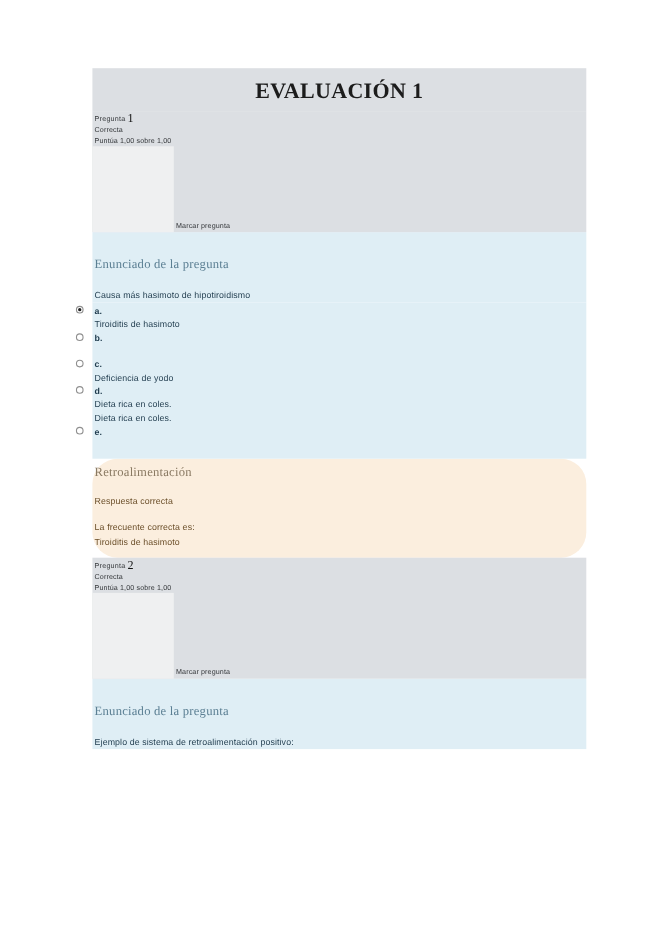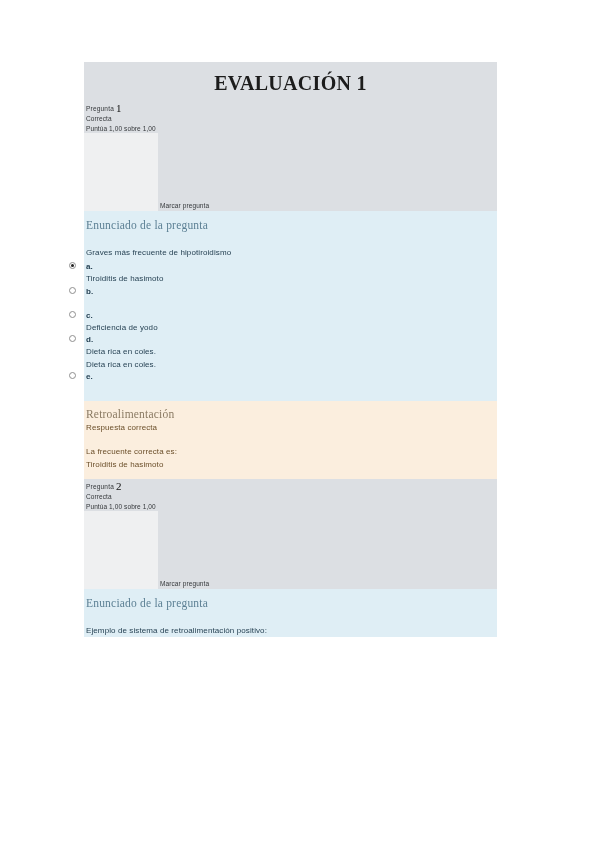--- a/index.html
+++ b/index.html
@@ -11,21 +11,21 @@
     width: 599px;
     height: 848px;
     font-family: "Liberation Sans", sans-serif;
     overflow: hidden;
     position: relative;
   }
   .page {
     position: absolute;
     left: 84px;
     top: 62px;
-    width: 413px;
+    width: 449px;
   }
 
   
   .title-banner {
     background: #dcdfe3;
     text-align: center;
     padding: 10px 0 6px 0;
   }
   .title-banner .title {
     font-family: "Liberation Serif", serif;
@@ -82,21 +82,21 @@
     left: 76px;
     bottom: 2px;
     font-size: 6.5px;
     color: #34373a;
     letter-spacing: 0.1px;
   }
 
   
   .qtext {
     background: #dfeef5;
-    padding: 6px 0 0 2px;
+    padding: 22px 0 0 2px;
   }
   .qtext .section-head {
     font-family: "Liberation Serif", serif;
     font-size: 11.5px;
     color: #5b7f93;
     line-height: 16px;
     letter-spacing: 0.2px;
   }
   .qtext .stem {
     font-size: 8px;
@@ -159,32 +159,34 @@
     font-size: 8px;
     color: #1f3b4d;
     line-height: 12.5px;
     letter-spacing: 0.1px;
   }
 
   
   .feedback {
     background: #fbeede;
     padding: 5px 0 8px 2px;
+    border-radius: 23px;
   }
   .feedback .section-head {
     font-family: "Liberation Serif", serif;
     font-size: 11.5px;
     color: #8a7a63;
     line-height: 16px;
     letter-spacing: 0.2px;
   }
   .feedback .fb-state {
     font-size: 8px;
     color: #6b4f2a;
     line-height: 12px;
+    margin-top: 12px;
     letter-spacing: 0.1px;
   }
   .feedback .fb-intro {
     font-size: 8px;
     color: #6b4f2a;
     line-height: 12.5px;
     margin-top: 12px;
     letter-spacing: 0.1px;
   }
   .feedback .fb-answer {
@@ -212,21 +214,21 @@
       <div class="q-grade">Puntúa 1,00 sobre 1,00</div>
     </div>
     <div class="qinfo-body">
       <div class="qinfo-inner-box"></div>
       <div class="qinfo-flag">Marcar pregunta</div>
     </div>
   </div>
 
   <div class="qtext">
     <div class="section-head">Enunciado de la pregunta</div>
-    <div class="stem">Graves más frecuente de hipotiroidismo</div>
+    <div class="stem">Causa más hasimoto de hipotiroidismo</div>
   </div>
 
   <div class="answers">
     <div class="option">
       <span class="radio checked"></span>
       <div class="letter">a.</div>
       <div class="otext">Tiroiditis de hasimoto</div>
     </div>
     <div class="option">
       <span class="radio"></span>

